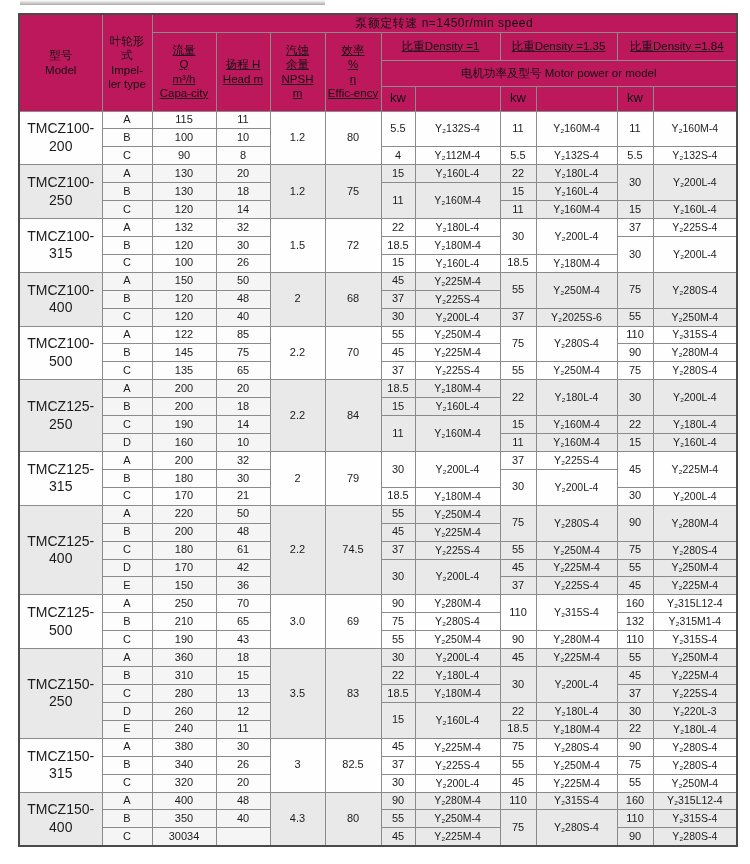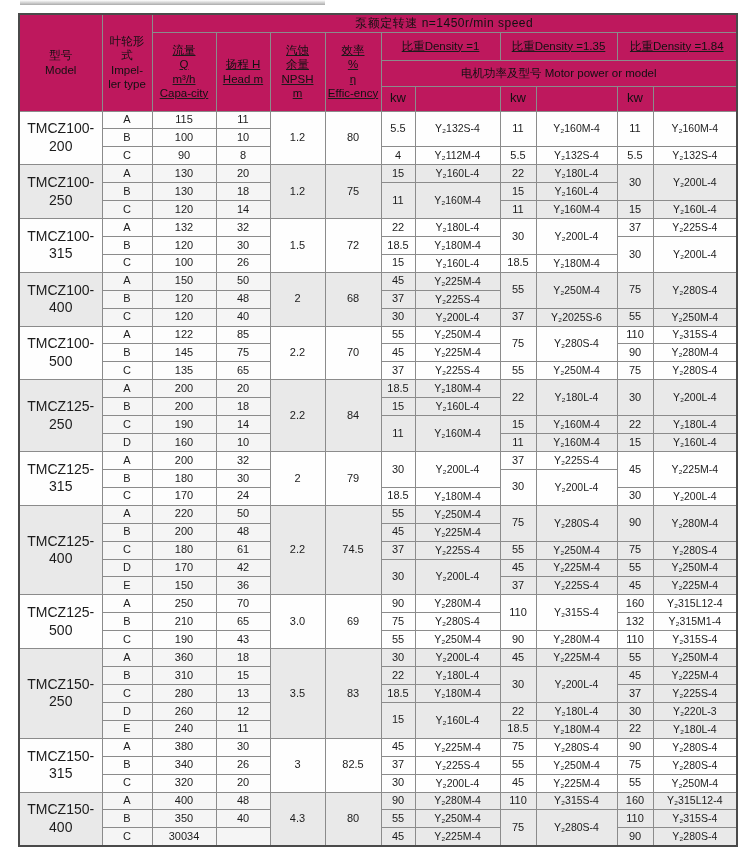--- a/index.html
+++ b/index.html
@@ -309,21 +309,21 @@
         <tr>
           <td class="light">B</td>
           <td class="light">180</td>
           <td class="light">30</td>
           <td rowspan="2">30</td>
           <td rowspan="2" class="motor">Y₂200L-4</td>
         </tr>
         <tr>
           <td class="light">C</td>
           <td class="light">170</td>
-          <td class="light">24</td>
+          <td class="light">21</td>
           <td>18.5</td>
           <td class="motor">Y₂180M-4</td>
           <td>30</td>
           <td class="motor">Y₂200L-4</td>
         </tr>
         <tr class="shaded group-start">
           <td rowspan="5" class="model-cell">TMCZ125-400</td>
           <td class="light">A</td>
           <td class="light">220</td>
           <td class="light">50</td>

